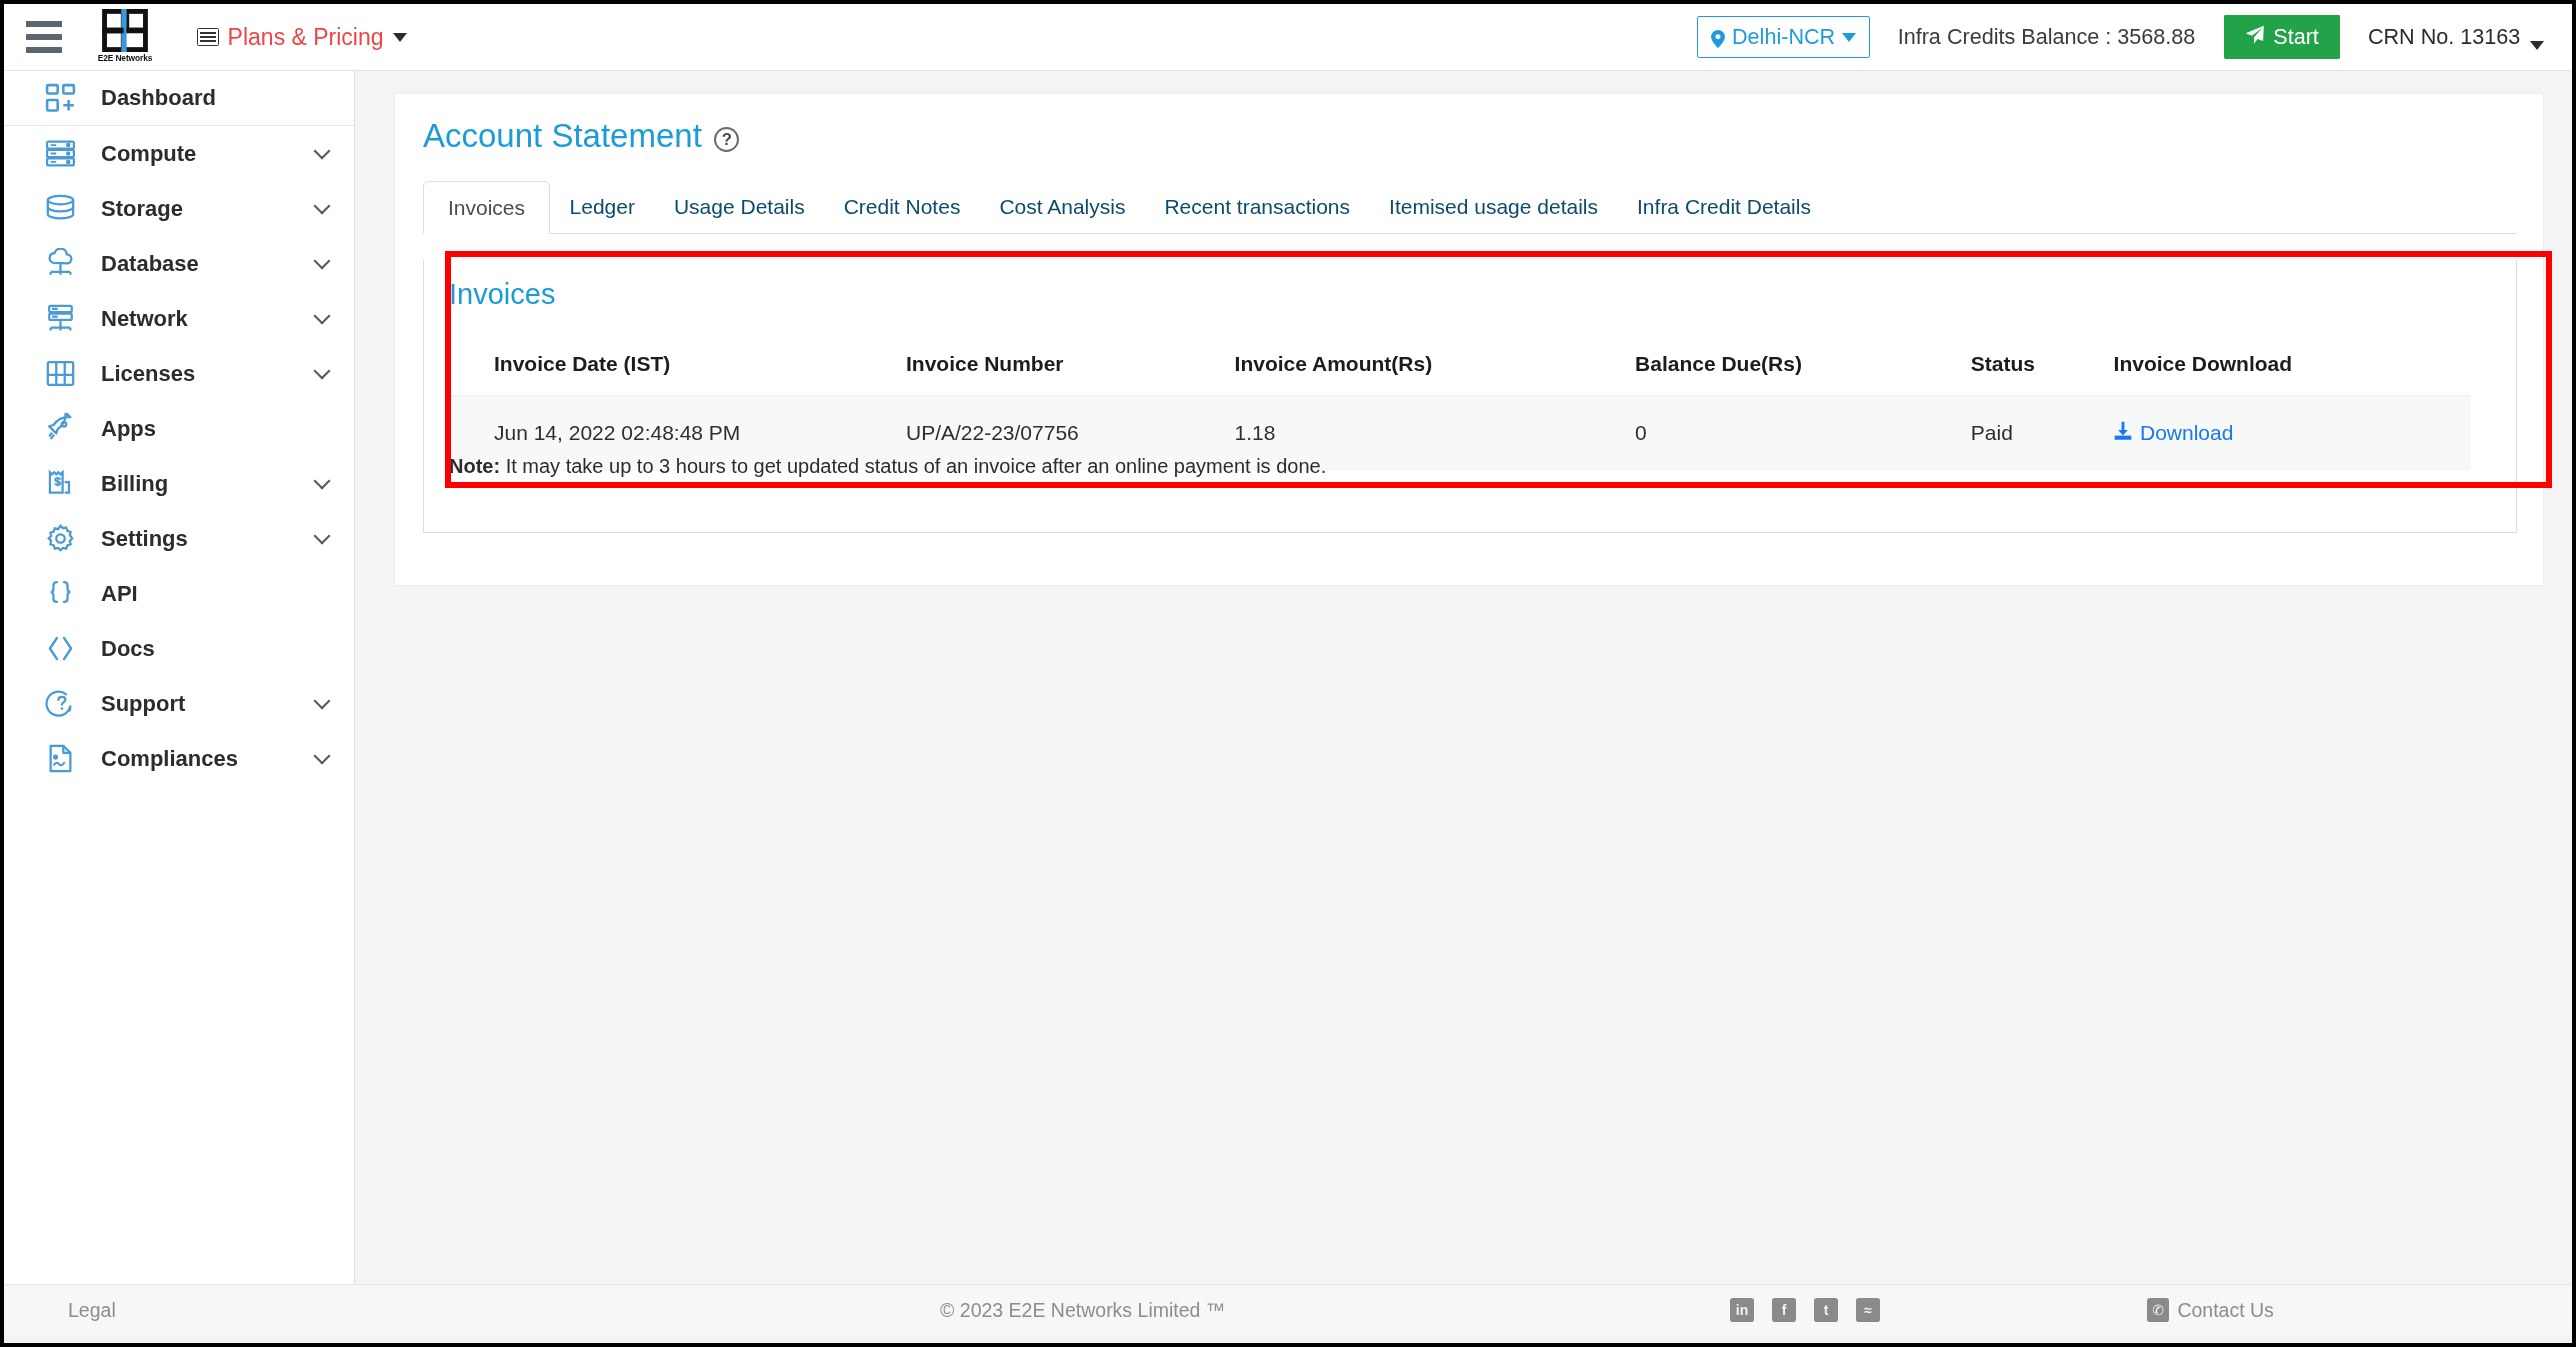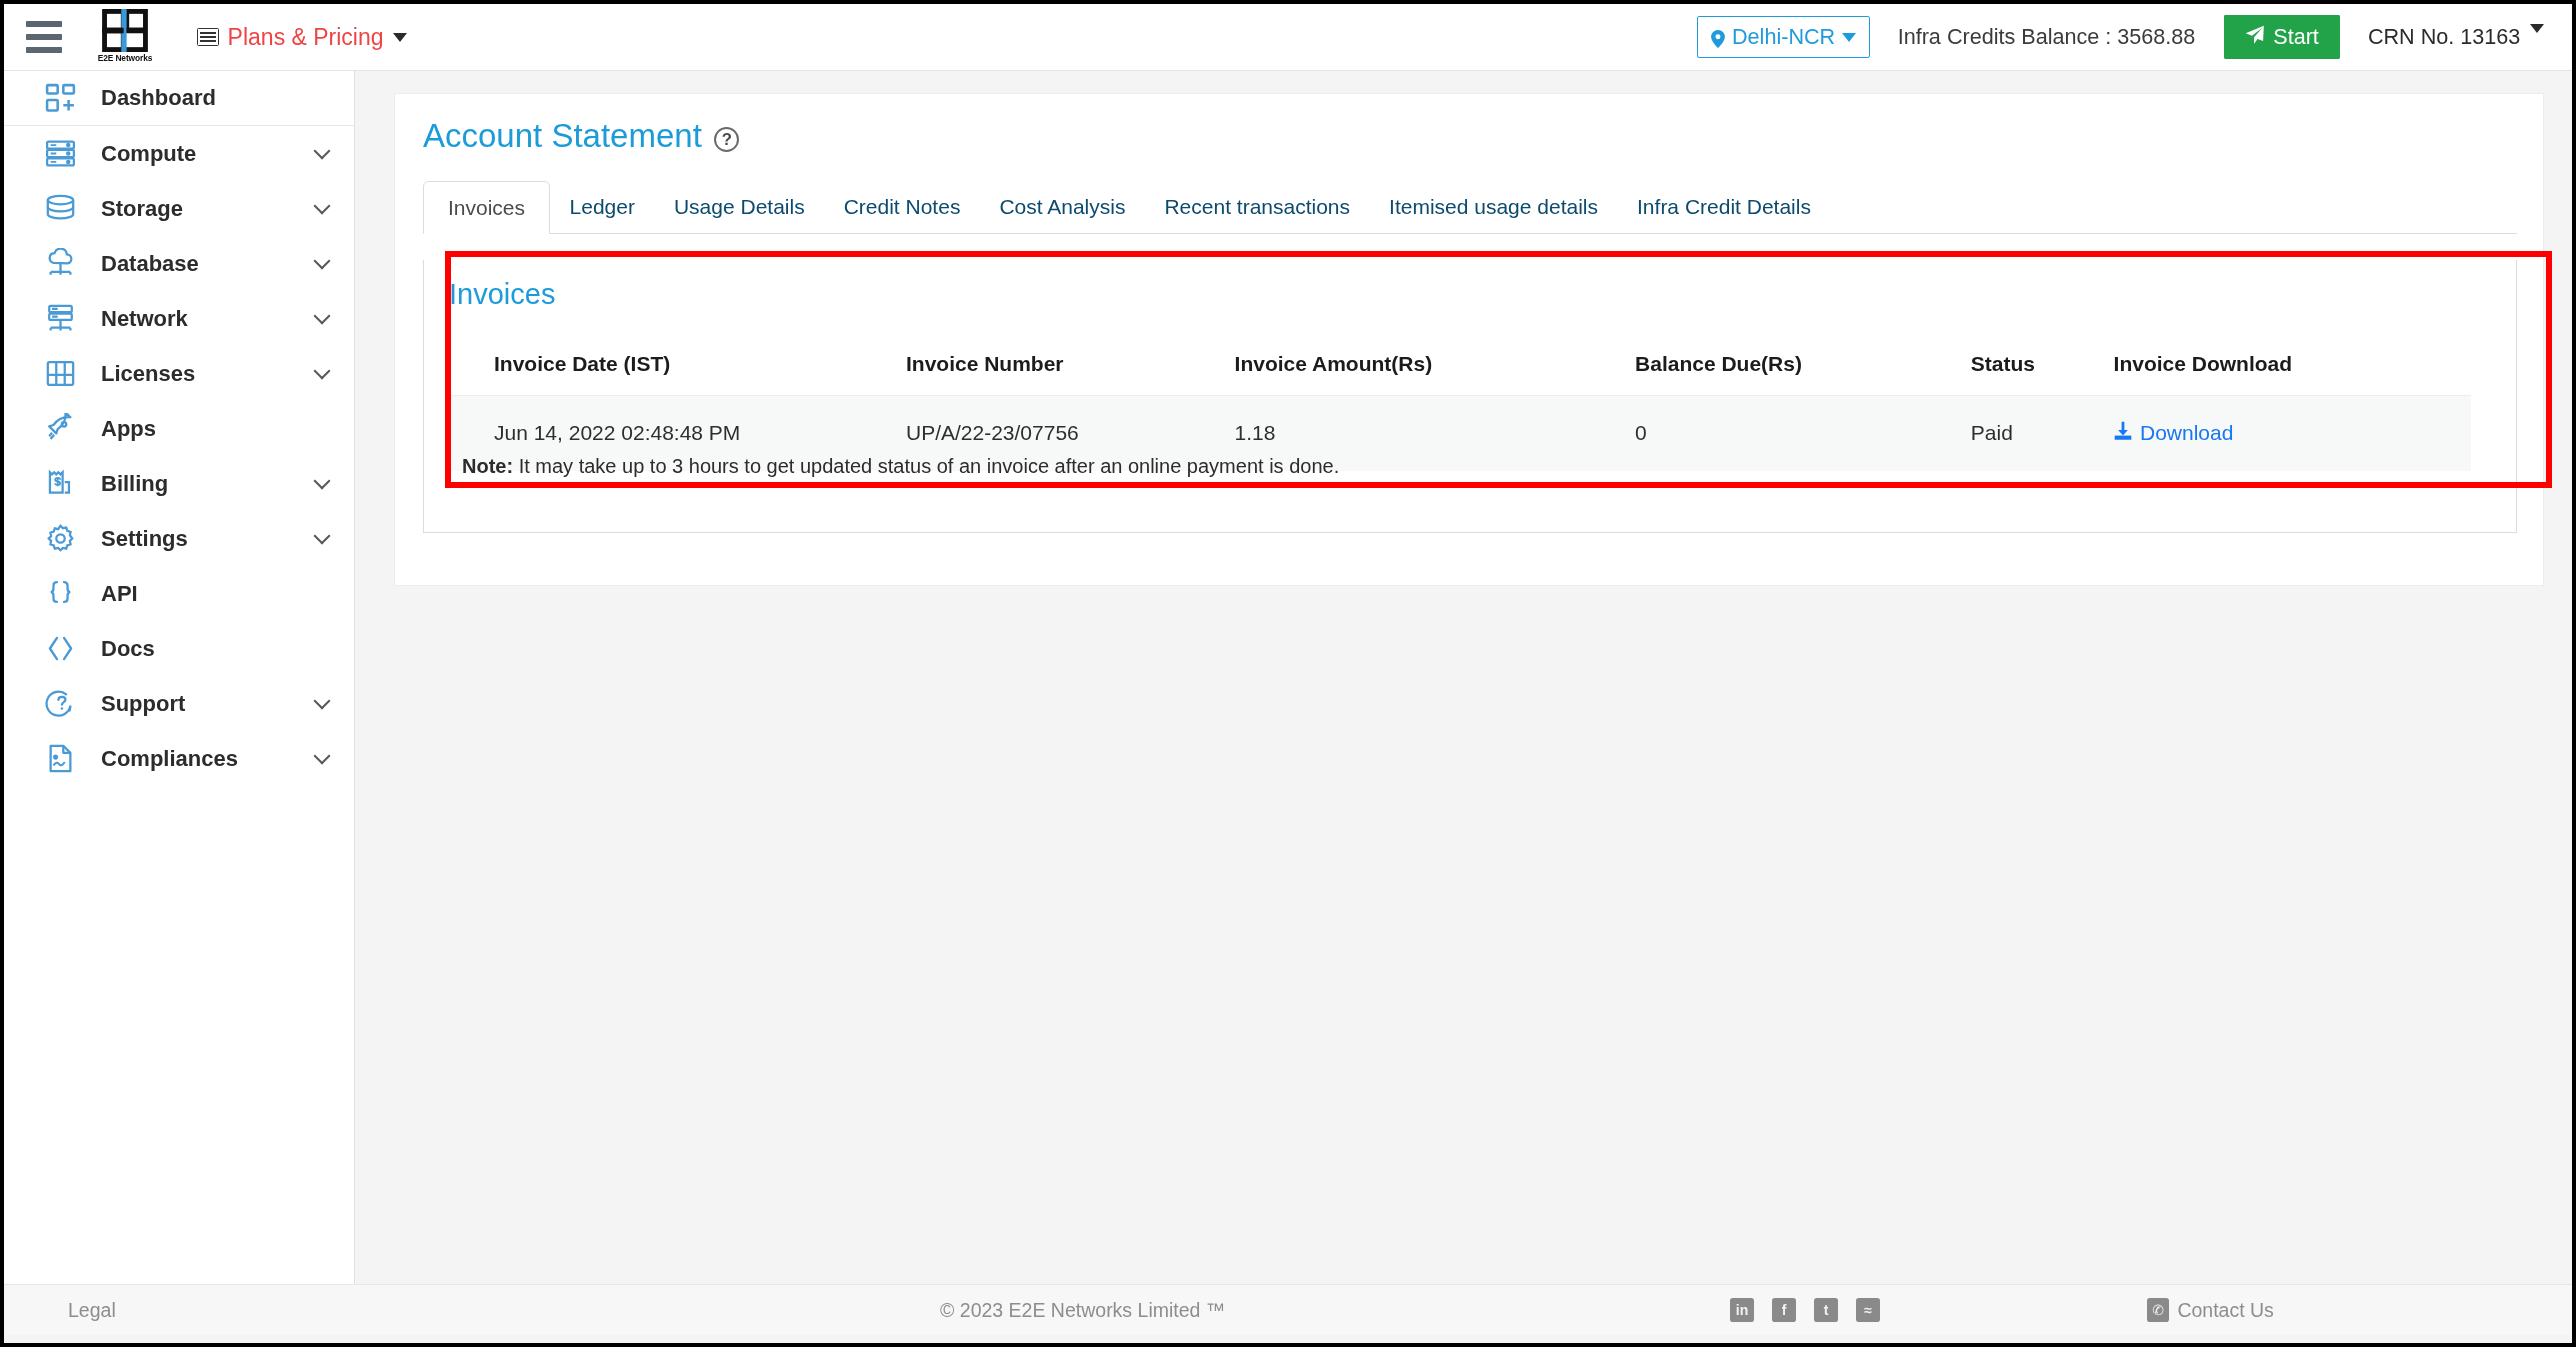--- a/index.html
+++ b/index.html
@@ -70,21 +70,21 @@
   .pin-icon { width: 14px; height: 18px; position: relative; }
   .credits {
     margin-left: 28px; font-size: 21.6px; color: #3b3b3b; white-space: nowrap;
   }
   .start-btn {
     margin-left: 29px; background: #22a34a; color: #fff;
     font-size: 21.6px; padding: 9px 21px; border: none; border-radius: 1.4px;
     display: flex; align-items: center; gap: 8.4px; cursor: pointer;
   }
   .crn {
-    margin-left: 28px; margin-right: 28px; display: flex; align-items: flex-start; gap: 9.7px;
+    margin-left: 28px; margin-right: 28px; display: flex; align-items: flex-end; gap: 9.7px;
     font-size: 21.6px; color: #2b2b2b; cursor: pointer; white-space: nowrap;
   }
 
   
   .sidebar {
     position: absolute; top: 67px; left: 0;
     width: 351px; height: 1225px;
     background: #ffffff;
     border-right: 1.4px solid #e0e0e0;
     overflow: hidden;
@@ -186,21 +186,21 @@
   .col-stat  { width: 139px; }
   .col-dl    { width: 348px; }
   .dl-link {
     color: #1877f2; font-size: 21px; display: inline-flex;
     align-items: center; gap: 8.4px; cursor: pointer; text-decoration: none;
   }
   .note {
     position: absolute; left: 25px; top: 195px;
     font-size: 20px; color: #2c2c2c; white-space: nowrap;
   }
-  .note b { font-weight: bold; margin-left: 13px; }
+  .note b { font-weight: bold; }
 
   
   .red-box {
     position: absolute;
     left: 50px; top: 157px;
     width: 2107px; height: 237px;
     border: 6.3px solid #ff0000;
     pointer-events: none;
     z-index: 20;
   }

